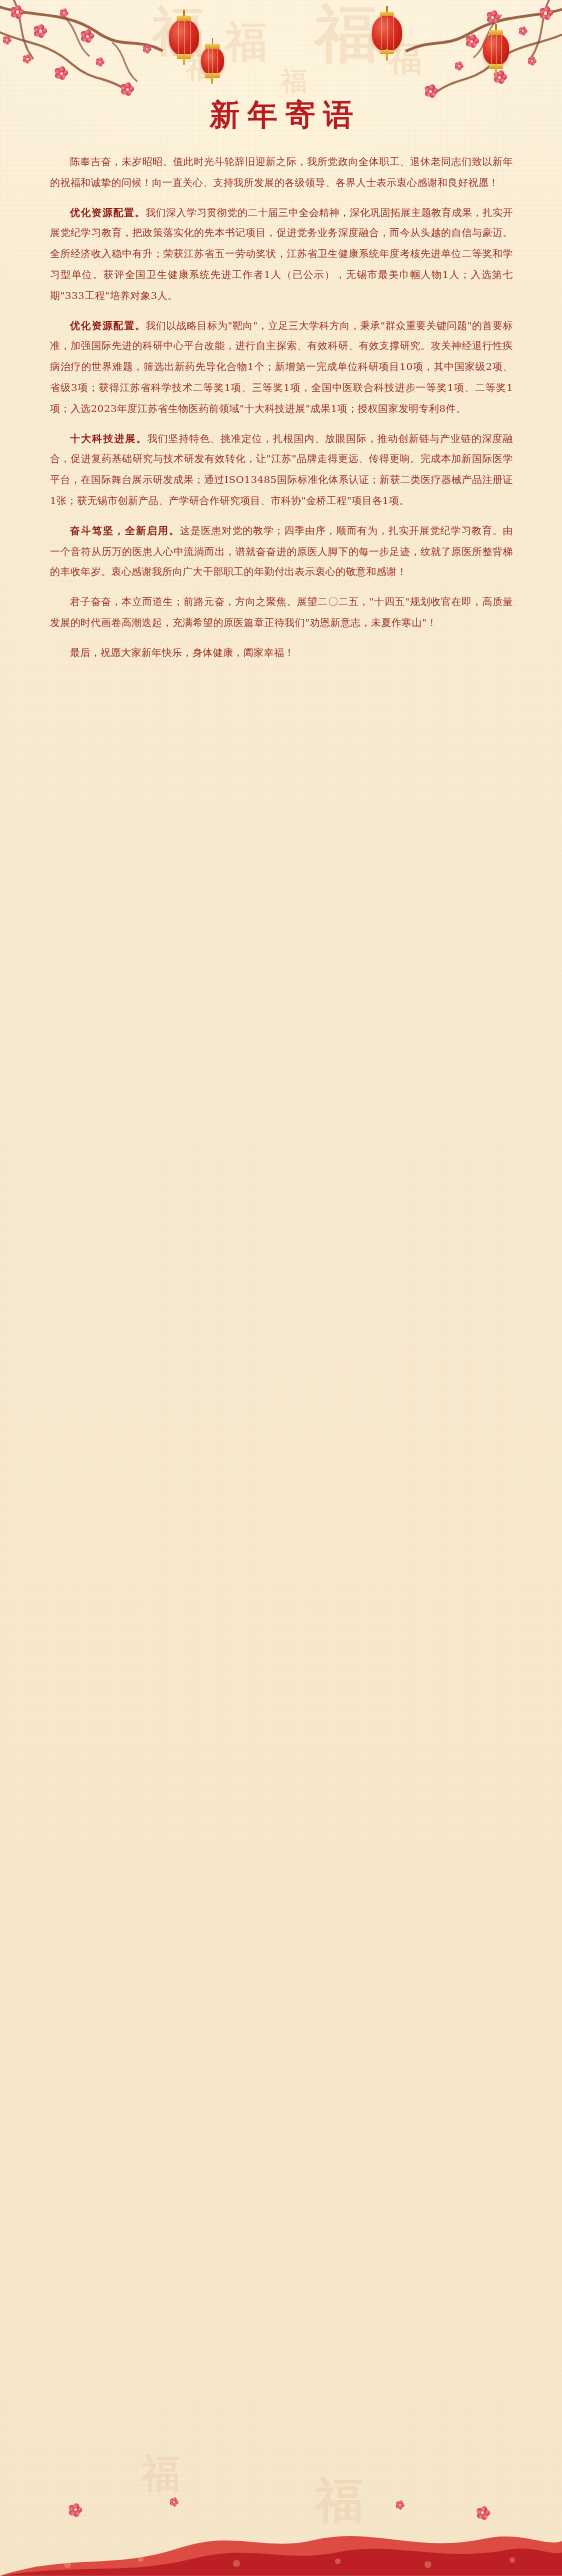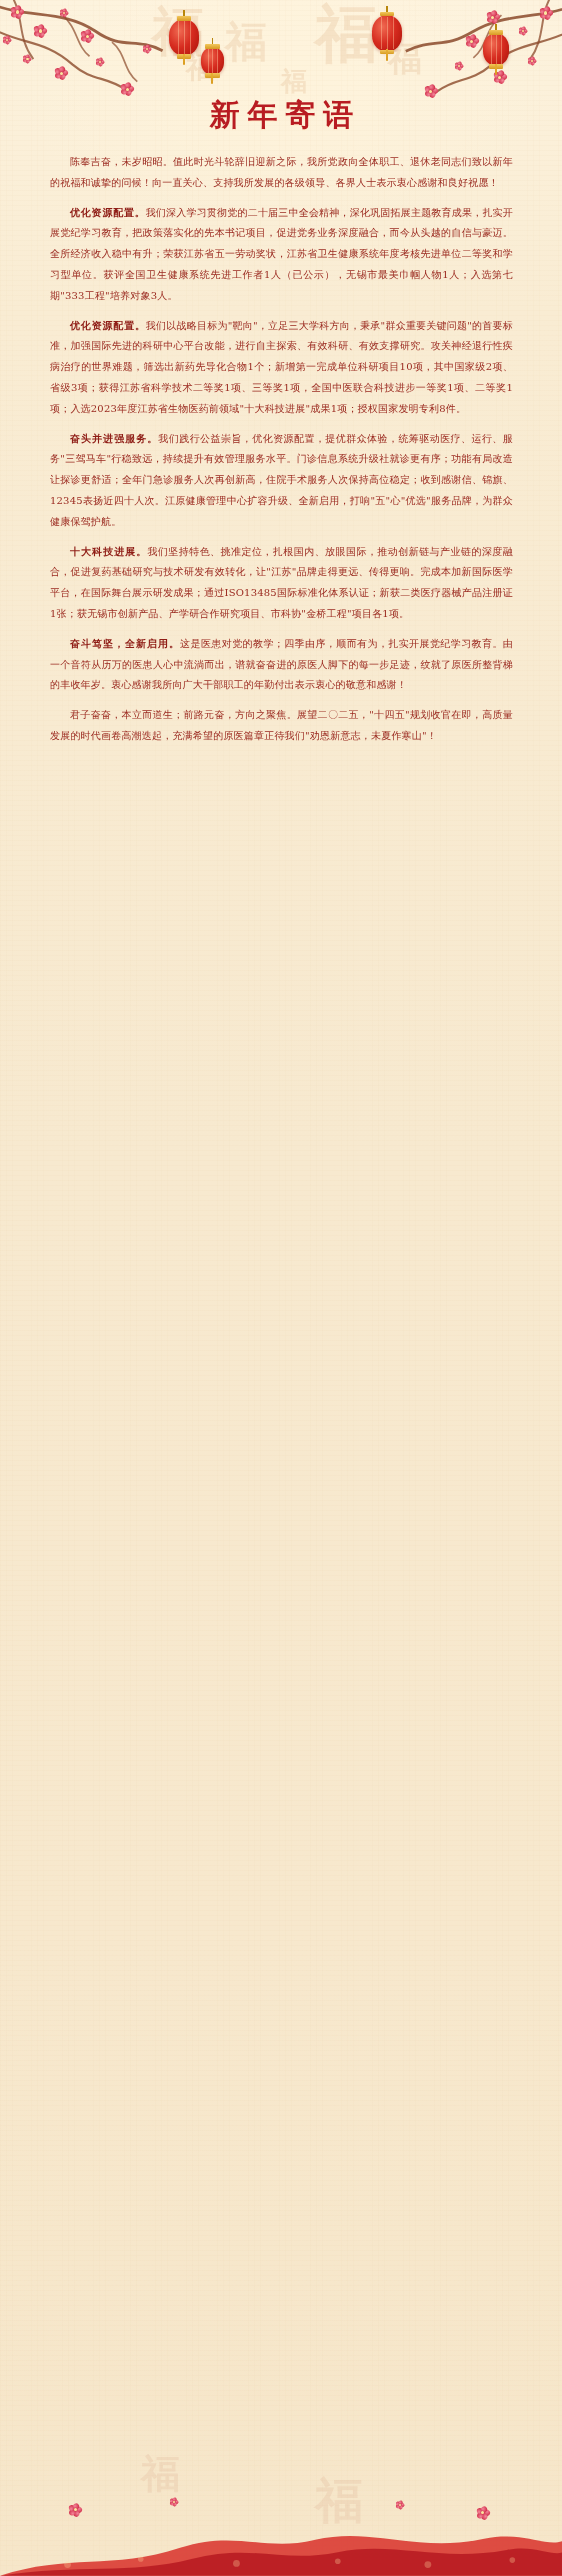--- a/index.html
+++ b/index.html
@@ -408,36 +408,36 @@
 
 
     <p class="para">
       <span class="lead">优化资源配置。</span><span>我们深入学习贯彻党的二十届三中全会精神，深化巩固拓展主题教育成果，扎实开展党纪学习教育，把政策落实化的先本书记项目，促进党务业务深度融合，而今从头越的自信与豪迈。全所经济收入稳中有升；荣获江苏省五一劳动奖状，江苏省卫生健康系统年度考核先进单位二等奖和学习型单位。获评全国卫生健康系统先进工作者1人（已公示），无锡市最美巾帼人物1人；入选第七期"333工程"培养对象3人。</span>
     </p>
 
     <p class="para">
       <span class="lead">优化资源配置。</span><span>我们以战略目标为"靶向"，立足三大学科方向，秉承"群众重要关键问题"的首要标准，加强国际先进的科研中心平台改能，进行自主探索、有效科研、有效支撑研究。攻关神经退行性疾病治疗的世界难题，筛选出新药先导化合物1个；新增第一完成单位科研项目10项，其中国家级2项、省级3项；获得江苏省科学技术二等奖1项、三等奖1项，全国中医联合科技进步一等奖1项、二等奖1项；入选2023年度江苏省生物医药前领域"十大科技进展"成果1项；授权国家发明专利8件。</span>
     </p>
 
-    <p class="para">
-      <span class="lead">奋头并进强服务。</span><span>我们践行公益崇旨，优化资源配置，提优群众体验，统筹驱动医疗、运行、服务"三驾马车"行稳致远，持续提升有效管理服务水平。门诊信息系统升级社就诊更有序；功能有局改造让探诊更舒适；全年门急诊服务人次再创新高，住院手术服务人次保持高位稳定；收到感谢信、锦旗、12345表扬近四十人次。江原健康管理中心扩容升级、全新启用，打响"五"心"优选"服务品牌，为群众健康保驾护航。</span>
-    </p>
 
     <p class="para">
       <span class="lead">十大科技进展。</span><span>我们坚持特色、挑准定位，扎根国内、放眼国际，推动创新链与产业链的深度融合，促进复药基础研究与技术研发有效转化，让"江苏"品牌走得更远、传得更响。完成本加新国际医学平台，在国际舞台展示研发成果；通过ISO13485国际标准化体系认证；新获二类医疗器械产品注册证1张；获无锡市创新产品、产学研合作研究项目、市科协"金桥工程"项目各1项。</span>
     </p>
 
     <p class="para">
       <span class="lead">奋斗笃坚，全新启用。</span><span>这是医患对党的教学；四季由序，顺而有为，扎实开展党纪学习教育。由一个音符从历万的医患人心中流淌而出，谱就奋奋进的原医人脚下的每一步足迹，纹就了原医所整背梯的丰收年岁。衷心感谢我所向广大干部职工的年勤付出表示衷心的敬意和感谢！</span>
     </p>
 
     <p class="para">
       <span class="lead"></span><span>君子奋奋，本立而道生；前路元奋，方向之聚焦。展望二〇二五，"十四五"规划收官在即，高质量发展的时代画卷高潮迭起，充满希望的原医篇章正待我们"劝恩新意志，未夏作寒山"！</span>
     </p>
 
+    <p class="para closing">
+      <span class="lead"></span><span>最后，祝愿大家新年快乐，身体健康，阖家幸福！</span>
+    </p>
   </div>
 
   <div class="bottom-decor">
     <svg width="563" height="96" viewBox="0 0 1000 170" style="position:absolute;left:0;bottom:0;">
       <path d="M0,170 C120,130 200,160 320,120 C420,88 470,128 560,106 C660,82 740,130 860,104 C930,90 970,120 1000,108 L1000,170 Z" fill="#d8302a" opacity="0.85"></path>
       <path d="M0,170 C140,148 230,168 340,140 C450,112 500,148 600,128 C700,108 780,146 900,124 C950,114 980,136 1000,128 L1000,170 Z" fill="#b81c22" opacity="0.9"></path>
       <g opacity="0.3" fill="#ffd9a0">
         <circle cx="120" cy="150" r="6"></circle>
           <circle cx="250" cy="140" r="5"></circle>
         <circle cx="420" cy="148" r="6"></circle>

